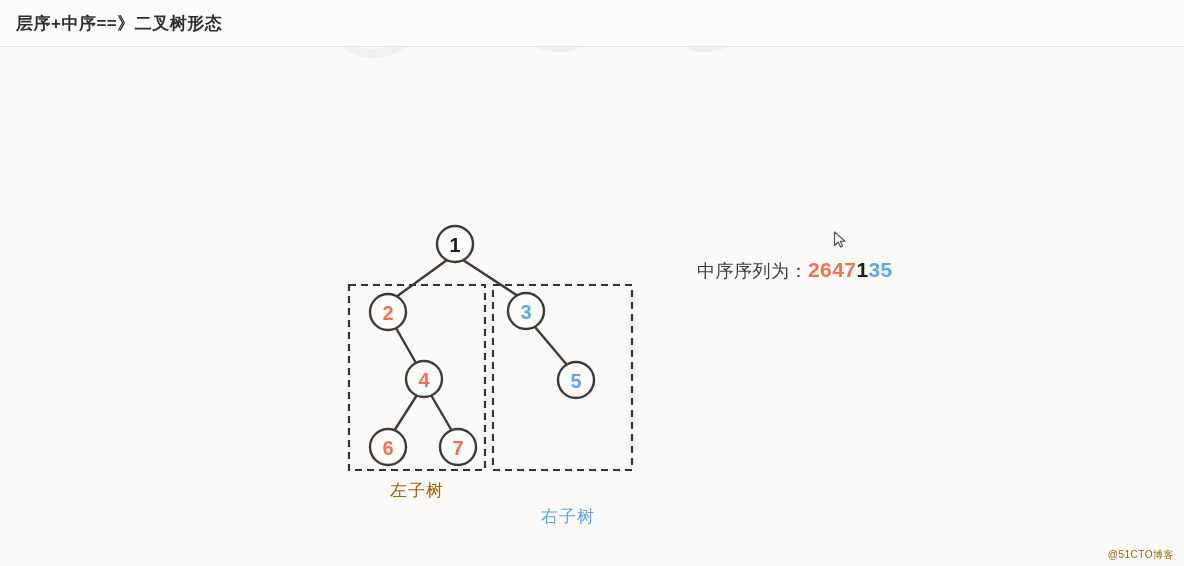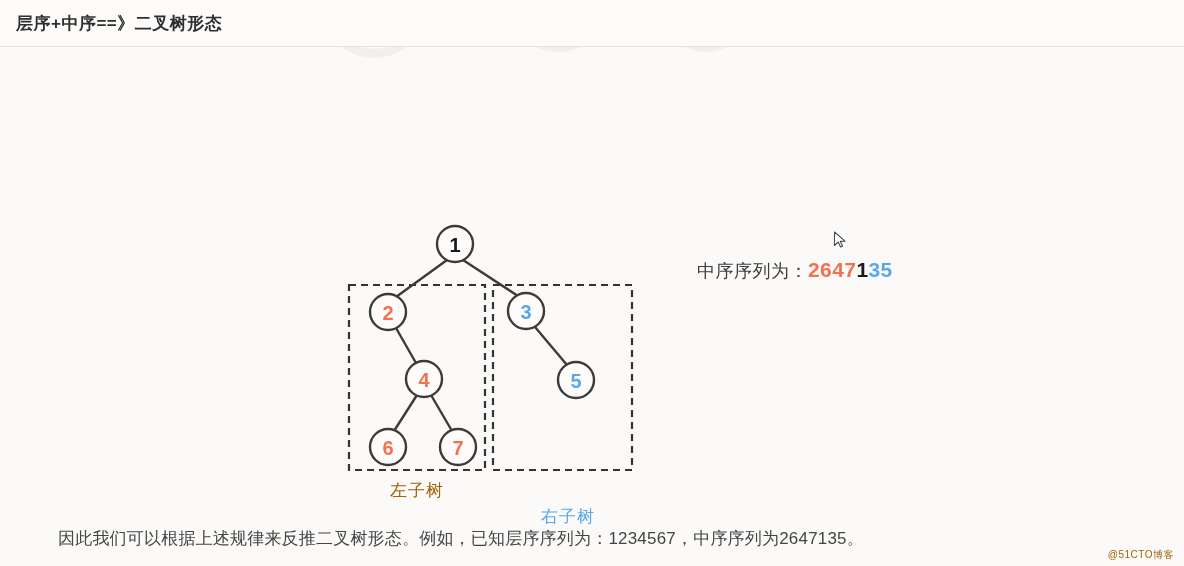--- a/index.html
+++ b/index.html
@@ -189,21 +189,20 @@
 
   <div class="subtree-caption left">左子树</div>
   <div class="subtree-caption right">右子树</div>
 
   <div class="seq-block">
     <div class="seq-row">
       <span class="seq-label">中序序列为：</span><span class="seq-digits"><span class="d-red">2</span><span class="d-red">6</span><span class="d-red">4</span><span class="d-red">7</span><span class="d-black">1</span><span class="d-blue">3</span><span class="d-blue">5</span></span>
     </div>
   </div>
 
-  <div class="para bottom">因此我们可以根据上述规律来反推二叉树形态。例如，已知层序序列为：1234567，中序序列为2647135。</div>
 
   <svg class="cursor" viewBox="0 0 14 18">
     <path d="M1.5 1 L1.5 14.5 L5.2 11 L7.6 16 L9.6 15 L7.3 10.4 L12 10.2 Z" fill="#ffffff" stroke="#4a4a4a" stroke-width="1.1" stroke-linejoin="round"></path>
   </svg>
 
   <div class="watermark">@51CTO博客</div>
 
 </div>
 
 </body></html>

